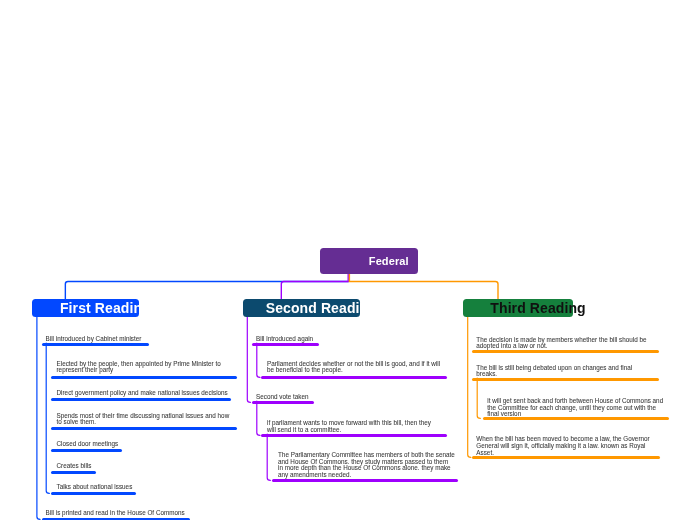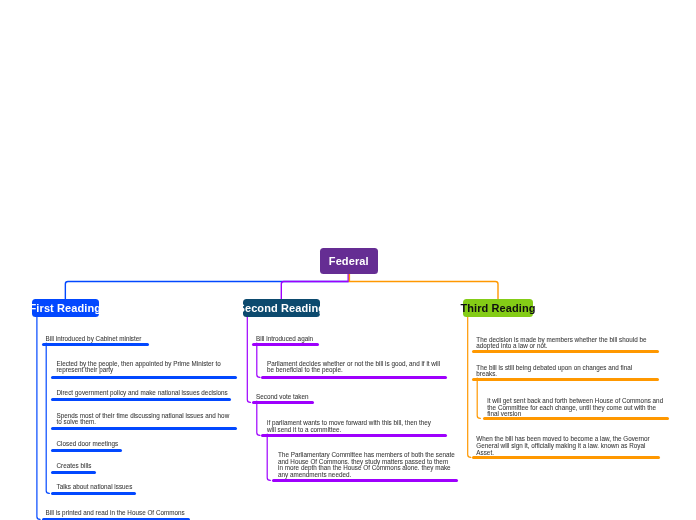--- a/index.html
+++ b/index.html
@@ -4,23 +4,23 @@
 <style>
   html,body{margin:0;padding:0;}
   body{width:696px;height:520px;background:#ffffff;overflow:hidden;
        font-family:"Liberation Sans",sans-serif;position:relative;
        -webkit-font-smoothing:antialiased;}
   #mindmap{position:absolute;left:0;top:0;width:696px;height:520px;}
   svg#links{position:absolute;left:0;top:0;width:696px;height:520px;}
 
   .node{position:absolute;border-radius:3.5px;display:flex;align-items:center;
         justify-content:center;font-weight:bold;white-space:nowrap;
-        letter-spacing:0.1px;}
+        letter-spacing:0.1px;padding-left:40px;}
   .node.root{font-size:11px;color:#ffffff;}
-  .node.branch{font-size:11px;text-align:center;}
+  .node.branch{font-size:14px;text-align:center;}
 
   .item{position:absolute;}
   .item .label{position:absolute;left:0;top:0;color:#3a3a3a;font-size:6.3px;-webkit-text-stroke:0.07px #3a3a3a;
         line-height:6.73px;letter-spacing:0.02px;}
   .item .bar{position:absolute;border-radius:2px;height:2.6px;}
 </style>
 </head>
 <body>
 
 <div id="mindmap">
@@ -118,21 +118,21 @@
     </div>
     <div class="item">
       <div class="label" style="left: 278px; top: 451.8px; white-space: nowrap;">
         <div class="line">The Parliamentary Committee has members of both the senate</div>
         <div class="line">and House Of Commons. they study matters passed to them</div>
         <div class="line">in more depth than the House Of Commons alone. they make</div>
         <div class="line">any amendments needed.</div>
       </div>
       <div class="bar" style="left: 271.5px; top: 479px; width: 186px; background: rgb(158, 0, 253);"></div>
     </div>
-    <div class="node branch" style="left: 463.1px; top: 299px; width: 69.9px; height: 17.6px; background: #84cc16; color: rgb(16, 16, 16);">Third Reading</div>
+    <div class="node branch" style="left: 463.1px; top: 299px; width: 69.9px; height: 17.6px; background: #15803d; color: rgb(16, 16, 16);">Third Reading</div>
     <div class="item">
       <div class="label" style="left: 476.3px; top: 336.7px; white-space: nowrap;">
         <div class="line">The decision is made by members whether the bill should be</div>
         <div class="line">adopted into a law or not.</div>
       </div>
       <div class="bar" style="left: 471.8px; top: 350px; width: 187.5px; background: rgb(255, 152, 0);"></div>
     </div>
     <div class="item">
       <div class="label" style="left: 476.3px; top: 364.7px; white-space: nowrap;">
         <div class="line">The bill is still being debated upon on changes and final</div>

